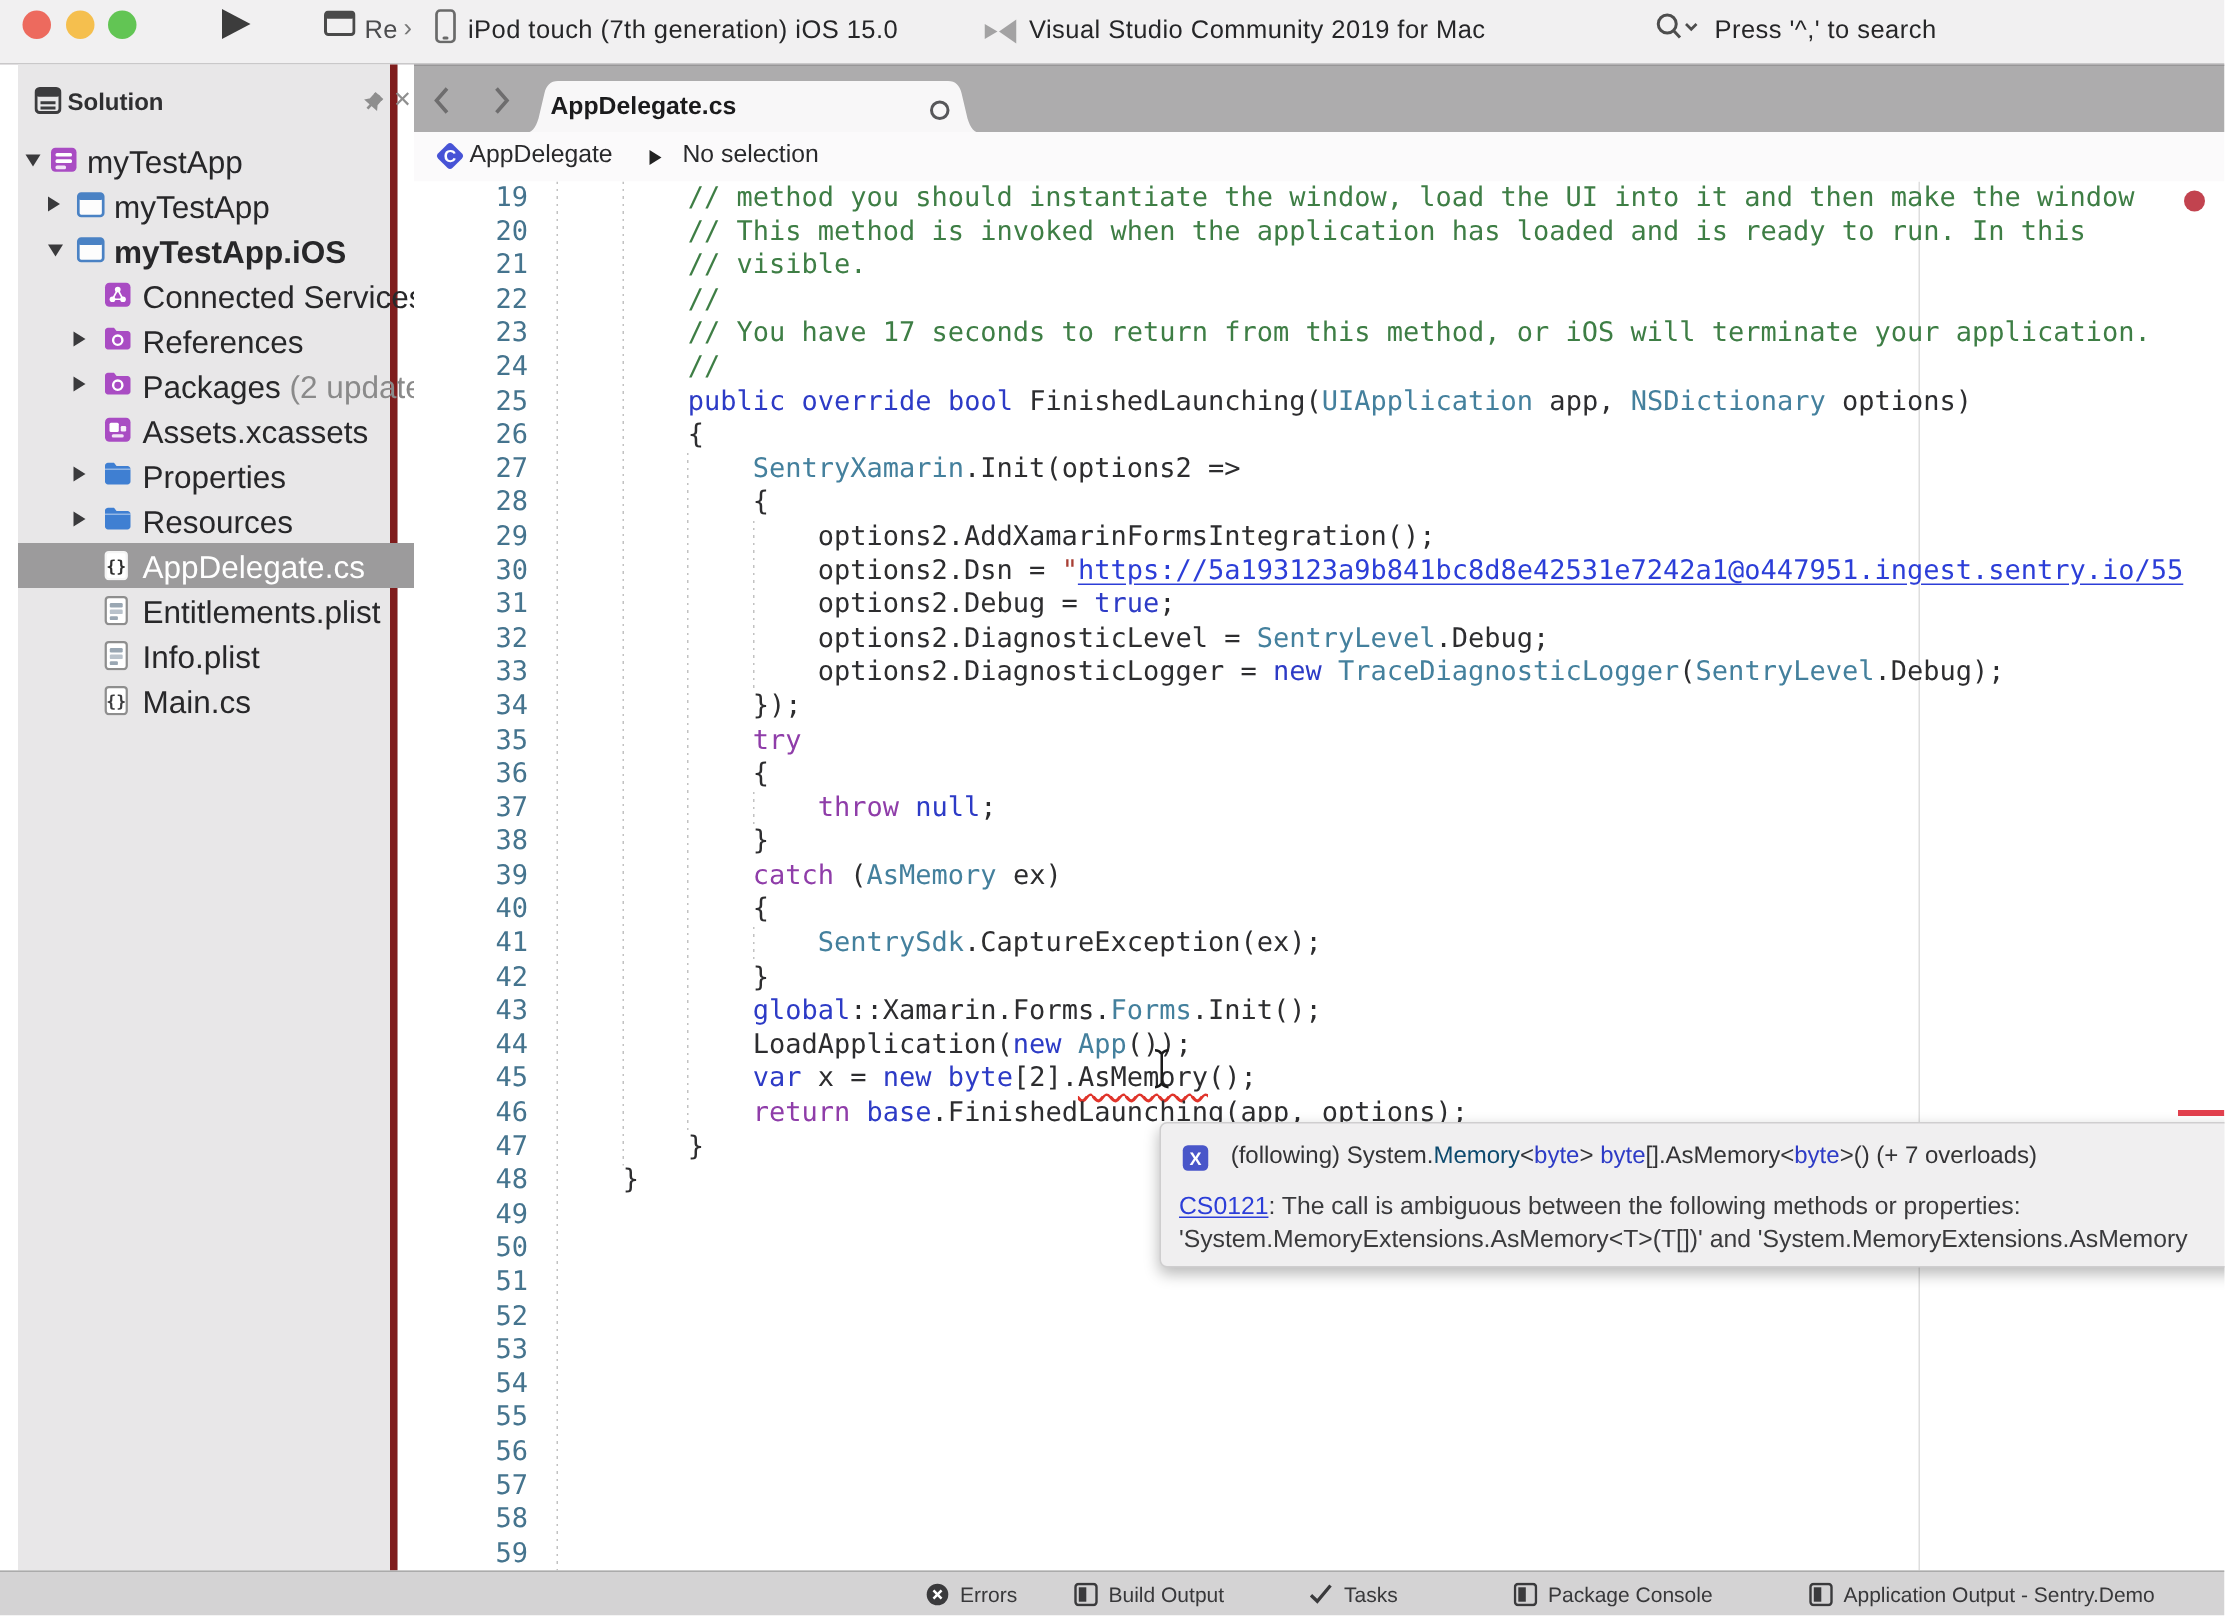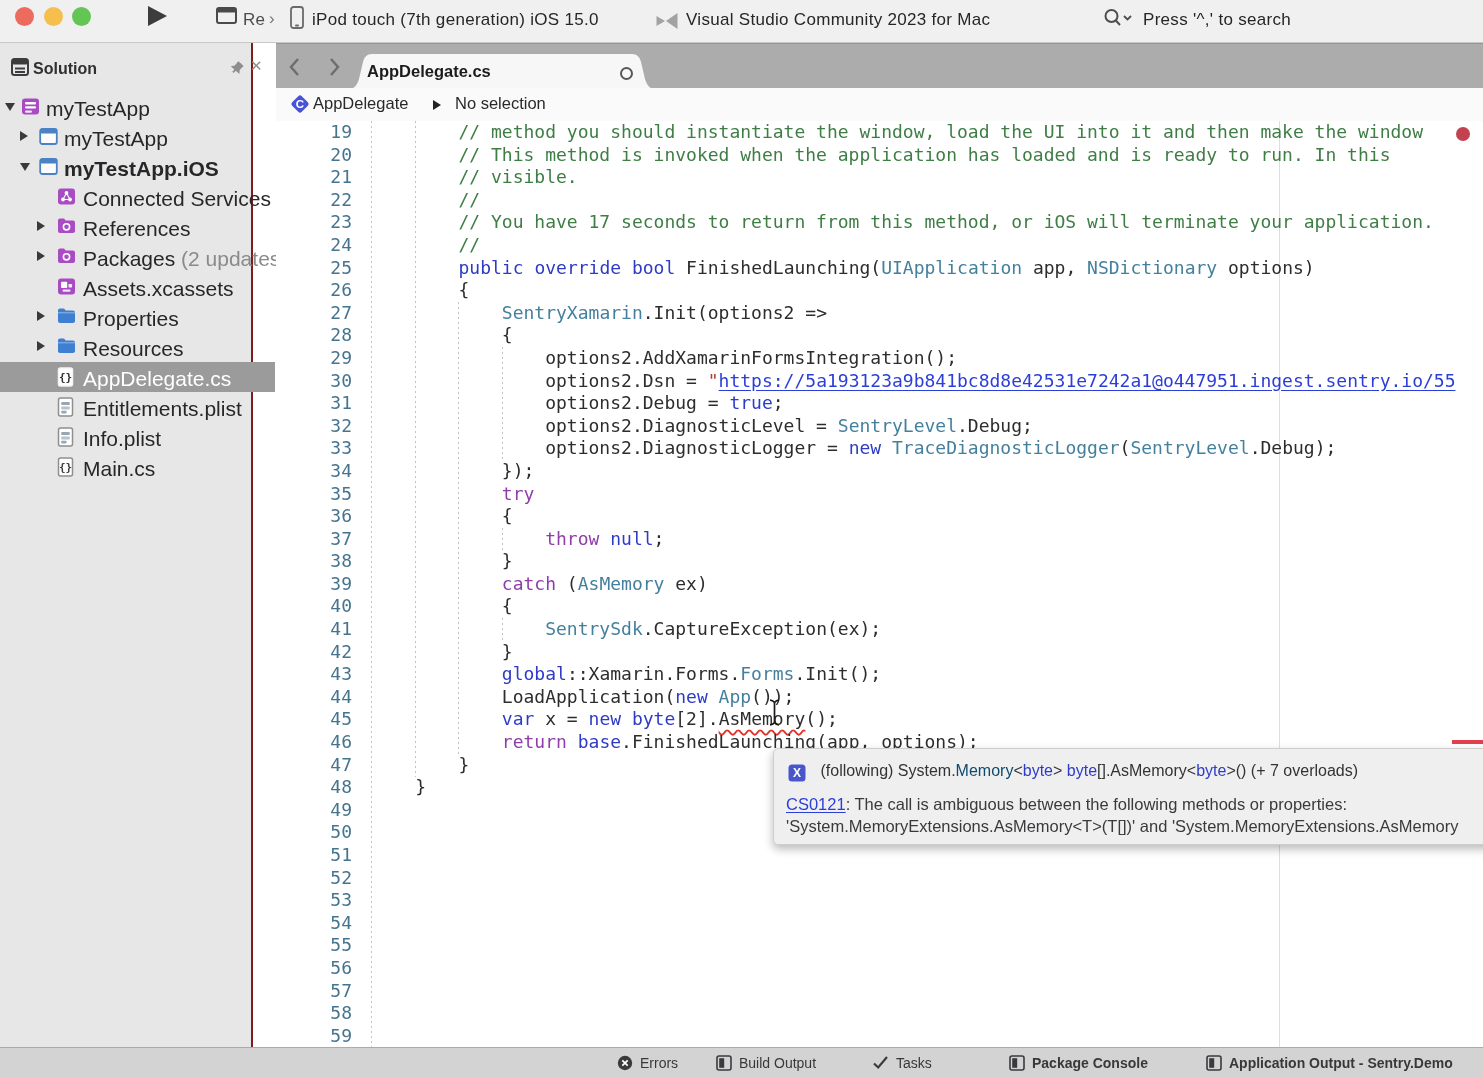--- a/index.html
+++ b/index.html
@@ -8,21 +8,21 @@
   .abs{position:absolute;}
   
   #toolbar{left:0;top:0;width:1483px;height:42px;background:#f1f0f1;border-bottom:1px solid #c9c8c9;}
   .tl{width:19px;height:19px;border-radius:50%;top:7px;}
   #toolbar .tool-label{font-size:17px;color:#262628;top:10px;white-space:nowrap;letter-spacing:0.3px;}
   #win-title{color:#8b8a8b;}
   #search-ph{color:#8e8e8e;}
   #cfg-chevron{color:#777;font-size:17px;top:9px;}
   #run-btn{width:0;height:0;border-left:19px solid #3c3c3c;border-top:10px solid transparent;border-bottom:10px solid transparent;left:148px;top:6px;}
   
-  #sidebar{left:0;top:43px;width:253px;height:1004px;background:#e8e7e8;border-right:2px solid #7f1d1d;box-sizing:border-box;}
+  #sidebar{left:12px;top:43px;width:253px;height:1004px;background:#e8e7e8;border-right:5px solid #7f1d1d;box-sizing:border-box;}
   #pad-header{left:0;top:11px;width:275px;height:32px;}
   #pad-title{left:33px;top:6px;font-size:16px;font-weight:bold;color:#2f2f31;}
   #pad-pin{left:229px;top:6px;}
   #pad-close{left:250px;top:3px;color:#8f8f8f;font-size:15px;}
   #tree{left:0;top:49px;width:275px;}
   .trow{position:absolute;left:0;width:275px;height:30px;}
   .trow.selected{background:#9c9b9c;}
   .trow .disc{position:absolute;top:11px;width:0;height:0;}
   .disc.open{border-left:5.5px solid transparent;border-right:5.5px solid transparent;border-top:8px solid #3a3a3c;}
   .disc.closed{border-top:5.5px solid transparent;border-bottom:5.5px solid transparent;border-left:8px solid #3a3a3c;top:9px;}
@@ -66,21 +66,21 @@
            border-radius:5px;box-shadow:0 4px 10px rgba(0,0,0,0.28);box-sizing:border-box;z-index:6;}
   #tt-sig{position:absolute;left:14px;top:13px;font-size:16px;color:#333335;white-space:nowrap;}
   #tt-sig .sig-text{vertical-align:3px;margin-left:10px;}
   #tt-err{position:absolute;left:12px;top:44px;width:710px;font-size:16.5px;line-height:22px;color:#3a3a3c;}
   #tt-code{color:#2c3ed8;text-decoration:underline;text-underline-offset:2px;}
   .sig-t{color:#0c4a6e;}
   .sig-k{color:#2d3bc6;}
   
   #statusbar{left:0;top:1047px;width:1483px;height:30px;background:#d4d3d4;border-top:1px solid #ababab;box-sizing:border-box;}
   .sb-item{position:absolute;top:0;height:29px;display:flex;align-items:center;gap:7px;font-size:14px;color:#38383a;white-space:nowrap;}
-  .sb-item.bold{font-weight:bold;padding-left:34px;}
+  .sb-item.bold{font-weight:normal;padding-left:34px;}
 </style>
 </head>
 <body>
 
 <div id="toolbar" class="abs">
   <div class="tl abs" style="left:15px;background:#ed6a5e;"></div>
   <div class="tl abs" style="left:43.5px;background:#f5bf4e;"></div>
   <div class="tl abs" style="left:72px;background:#62c554;"></div>
 
   <div id="run-btn" class="abs"></div>
@@ -101,21 +101,21 @@
       </svg>
   </span>
   <span class="tool-label abs" style="left:312px;">iPod touch (7th generation) iOS 15.0</span>
 
   <span class="abs" style="left:655px;top:12px;">
     <svg width="24" height="18" viewBox="0 0 24 18">
         <path d="M1.5,4 L10,9 L1.5,14 Z" fill="#a3a2a3"></path>
         <path d="M22.5,1 L11,9 L22.5,17 Z" fill="#a3a2a3"></path>
       </svg>
   </span>
-  <span id="win-title" class="tool-label abs" style="left:686px;">Visual Studio Community 2023 for Mac</span>
+  <span id="win-title" class="tool-label abs" style="left:686px;">Visual Studio Community 2019 for Mac</span>
 
   <span class="abs" style="left:1103px;top:8px;">
     <svg width="30" height="20" viewBox="0 0 30 20">
         <circle cx="8.5" cy="8" r="6" fill="none" stroke="#4d4d4d" stroke-width="2"></circle>
         <line x1="12.8" y1="12.5" x2="17" y2="17" stroke="#4d4d4d" stroke-width="2"></line>
         <path d="M21,8 L24.5,11.5 L28,8" fill="none" stroke="#4d4d4d" stroke-width="1.8"></path>
       </svg>
   </span>
   <span id="search-ph" class="tool-label abs" style="left:1143px;">Press '^,' to search</span>
 </div>

